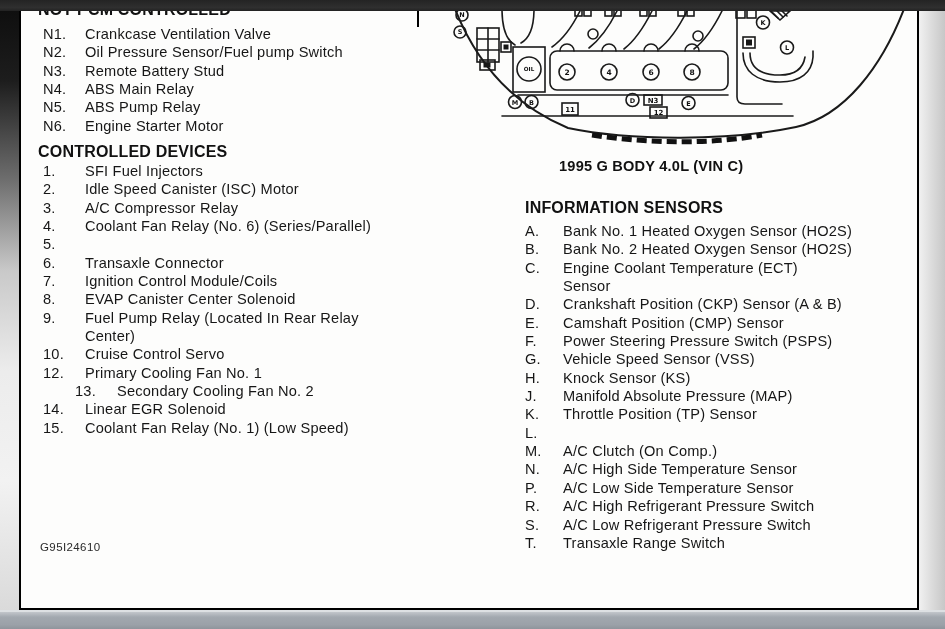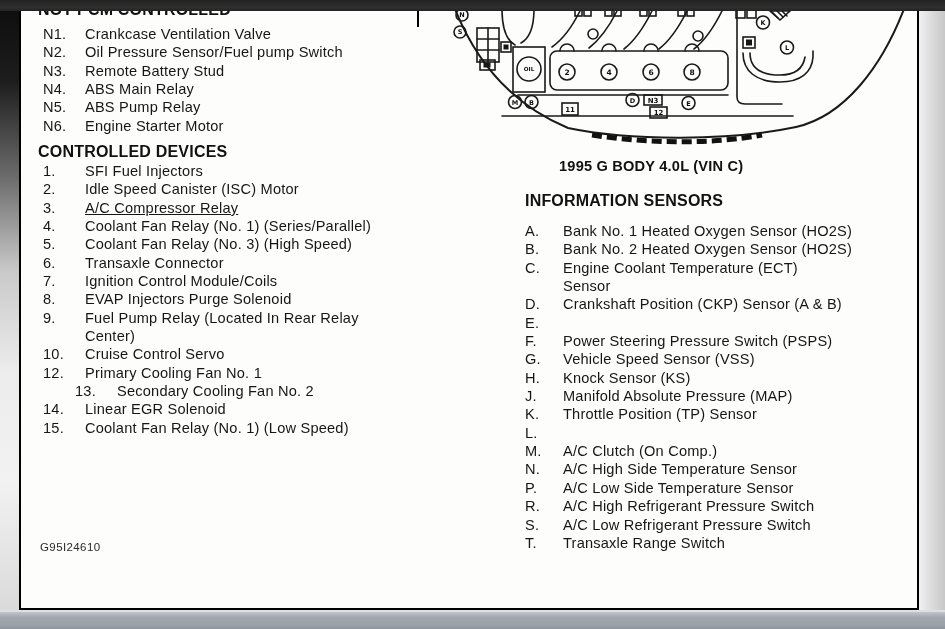--- a/index.html
+++ b/index.html
@@ -87,46 +87,45 @@
           <span class="txt" style="position:static;">SFI Fuel Injectors</span>
         </li>
 
         <li style="position:static;">
           <span class="num" style="position:static;">2.</span>
           <span class="txt" style="position:static;">Idle Speed Canister (ISC) Motor</span>
         </li>
 
         <li style="position:static;">
           <span class="num" style="position:static;">3.</span>
-          <span class="txt" style="position:static;text-decoration:underline;">A/C Compressor Relay</span>
+          <span class="txt" style="position:static;">A/C Compressor Relay</span>
         </li>
 
         <li style="position:static;">
           <span class="num" style="position:static;">4.</span>
-          <span class="txt" style="position:static;">Coolant Fan Relay (No. 1) (Series/Parallel)</span>
+          <span class="txt" style="position:static;">Coolant Fan Relay (No. 6) (Series/Parallel)</span>
         </li>
 
         <li style="position:static;">
           <span class="num" style="position:static;">5.</span>
-          <span class="txt" style="position:static;">Coolant Fan Relay (No. 3) (High Speed)</span>
         </li>
 
         <li style="position:static;">
           <span class="num" style="position:static;">6.</span>
           <span class="txt" style="position:static;">Transaxle Connector</span>
         </li>
 
         <li style="position:static;">
           <span class="num" style="position:static;">7.</span>
           <span class="txt" style="position:static;">Ignition Control Module/Coils</span>
         </li>
 
         <li style="position:static;">
           <span class="num" style="position:static;">8.</span>
-          <span class="txt" style="position:static;">EVAP Injectors Purge Solenoid</span>
+          <span class="txt" style="position:static;">EVAP Canister Center Solenoid</span>
         </li>
 
         <li style="position:static;">
           <span class="num" style="position:static;">9.</span>
           <span class="txt" style="position:static;">Fuel Pump Relay (Located In Rear Relay
 Center)</span>
         </li>
 
         <li style="position:static;">
           <span class="num" style="position:static;">10.</span>
@@ -149,21 +148,21 @@
         </li>
 
         <li style="position:static;">
           <span class="num" style="position:static;">15.</span>
           <span class="txt" style="position:static;">Coolant Fan Relay (No. 1) (Low Speed)</span>
         </li>
       </ul>
 
     <div class="caption" style="left:538px;top:158px;">1995 G BODY 4.0L (VIN C)</div>
 
-    <h2 style="left:504px;top:192px;">INFORMATION SENSORS</h2>
+    <h2 style="left:504px;top:199px;">INFORMATION SENSORS</h2>
     <ul class="legend col-right" style="left:504px;top:222px;width:380px;">
 
         <li style="position:static;">
           <span class="num" style="position:static;">A.</span>
           <span class="txt" style="position:static;">Bank No. 1 Heated Oxygen Sensor (HO2S)</span>
         </li>
 
         <li style="position:static;">
           <span class="num" style="position:static;">B.</span>
           <span class="txt" style="position:static;">Bank No. 2 Heated Oxygen Sensor (HO2S)</span>
@@ -175,20 +174,21 @@
 Sensor</span>
         </li>
 
         <li style="position:static;">
           <span class="num" style="position:static;">D.</span>
           <span class="txt" style="position:static;">Crankshaft Position (CKP) Sensor (A &amp; B)</span>
         </li>
 
         <li style="position:static;">
           <span class="num" style="position:static;">E.</span>
+          <span class="txt" style="position:static;">Camshaft Position (CMP) Sensor</span>
         </li>
 
         <li style="position:static;">
           <span class="num" style="position:static;">F.</span>
           <span class="txt" style="position:static;">Power Steering Pressure Switch (PSPS)</span>
         </li>
 
         <li style="position:static;">
           <span class="num" style="position:static;">G.</span>
           <span class="txt" style="position:static;">Vehicle Speed Sensor (VSS)</span>

